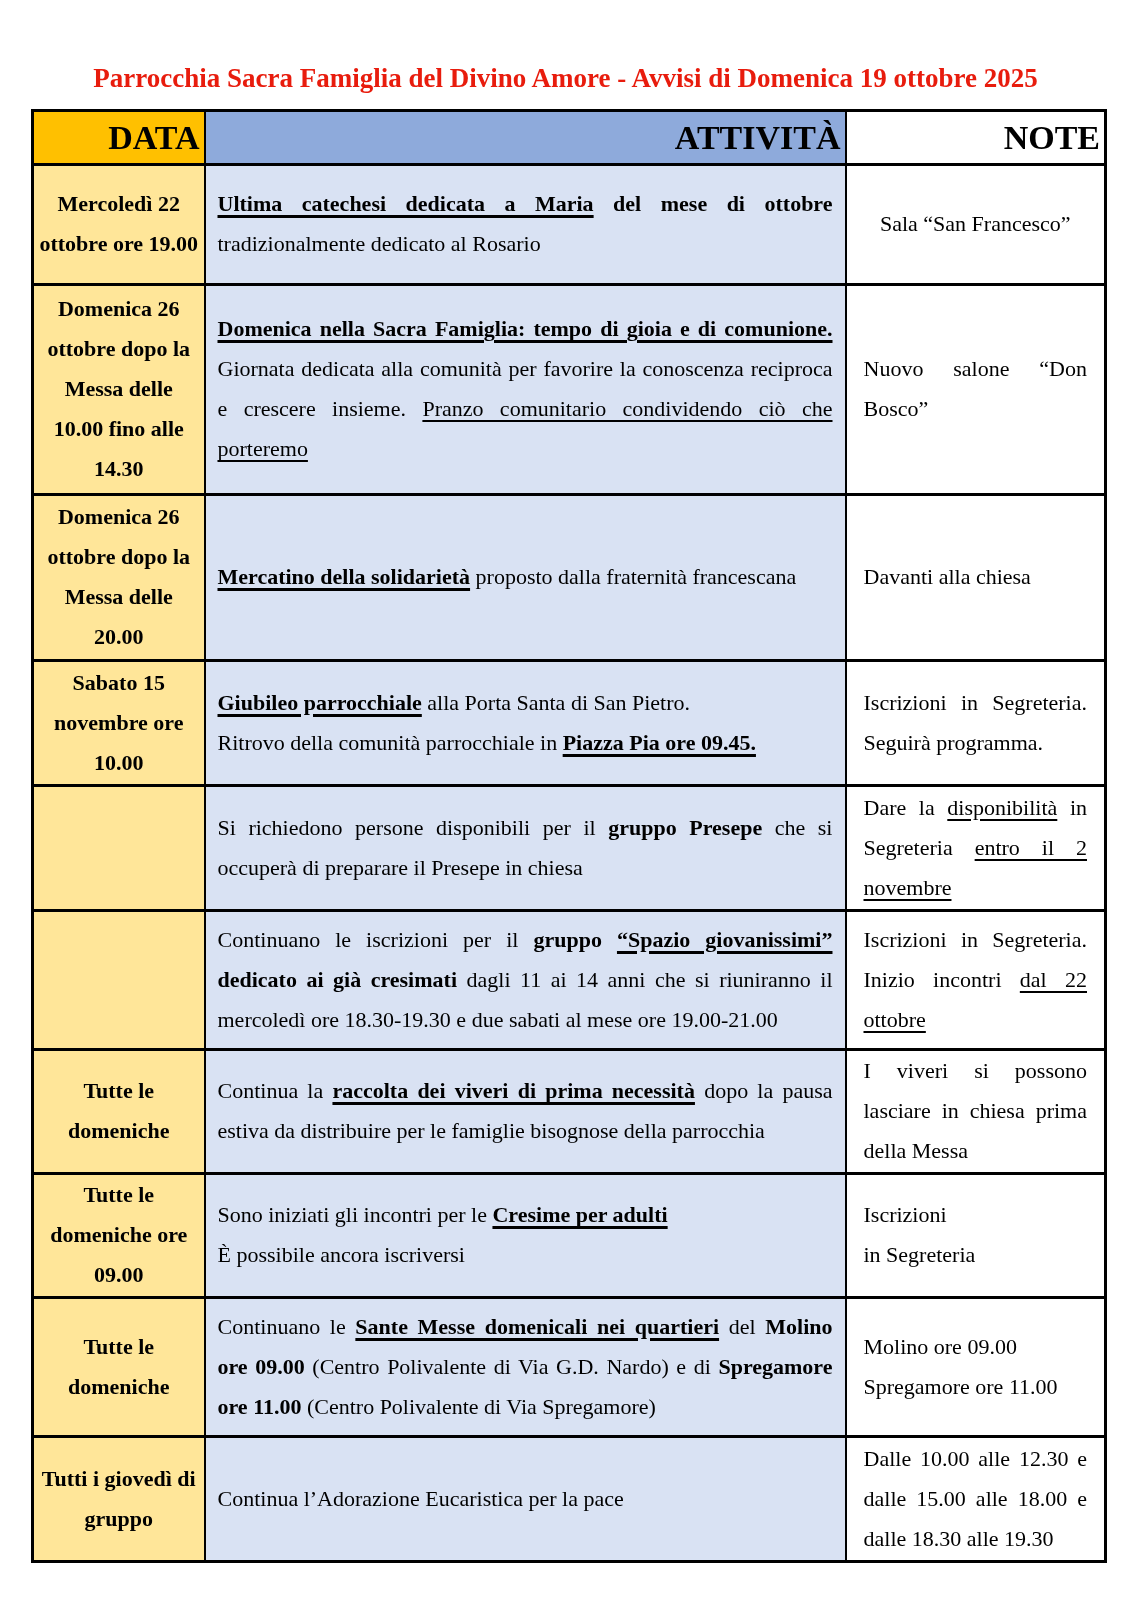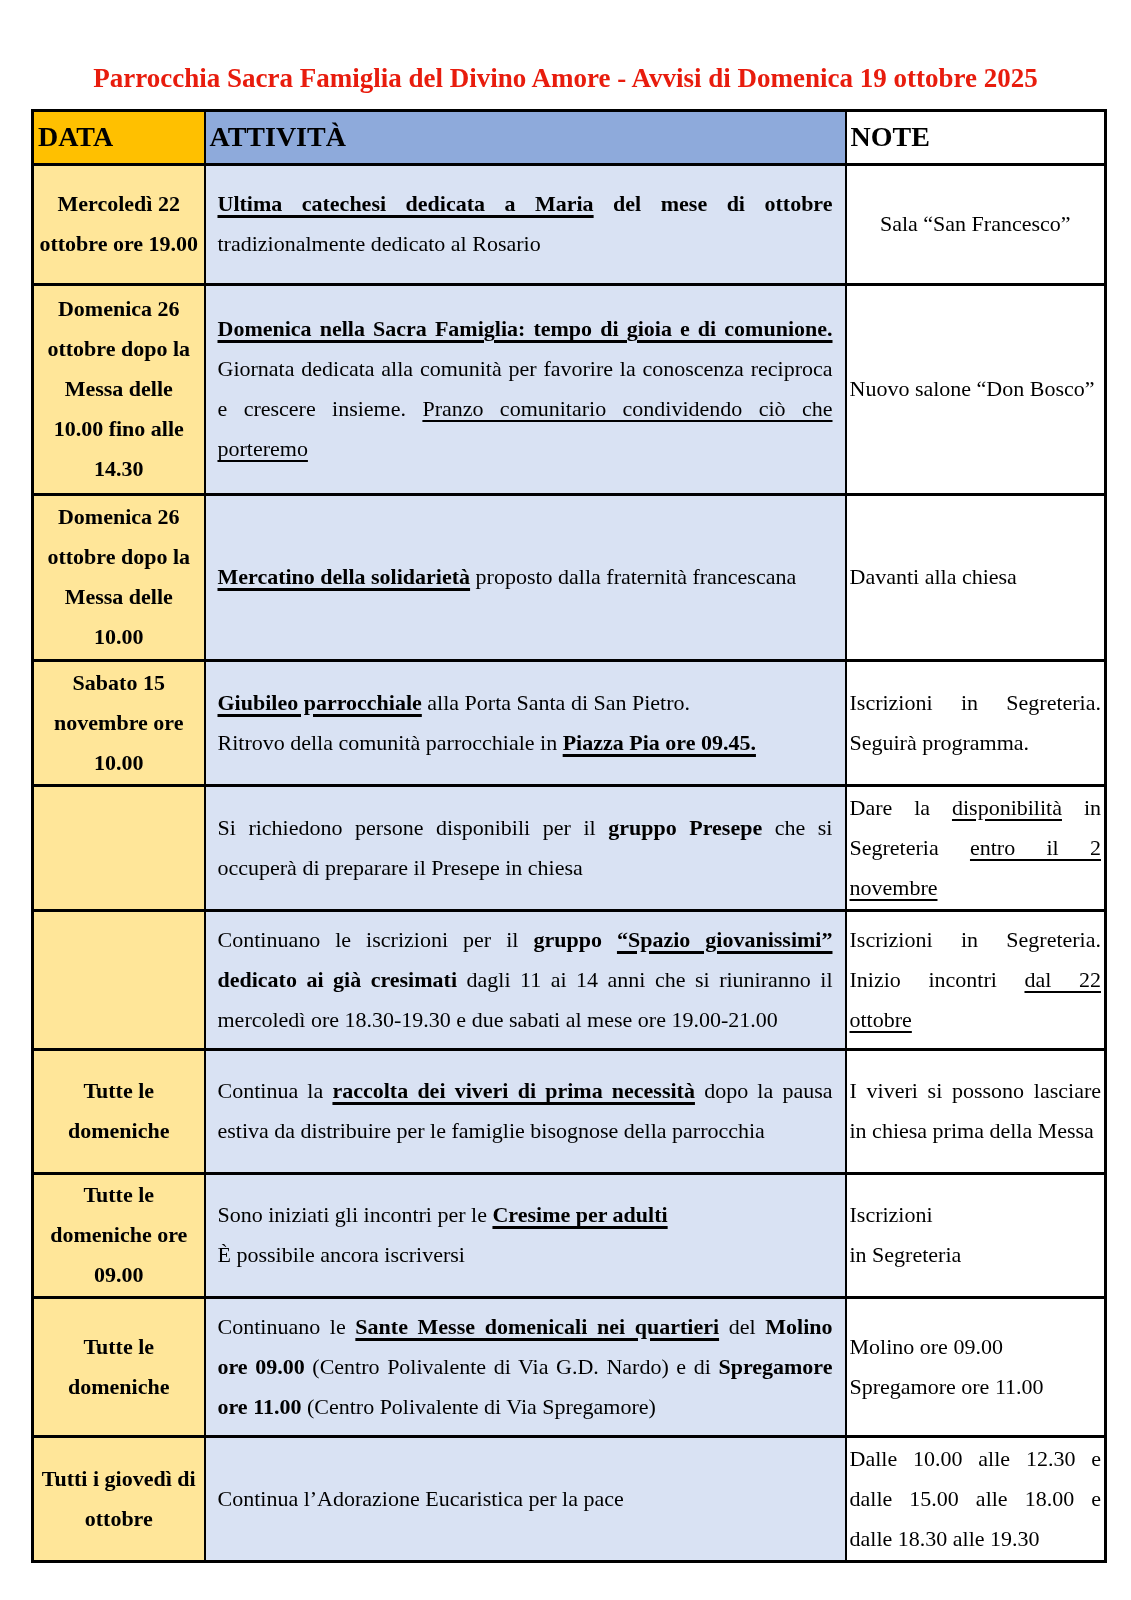--- a/index.html
+++ b/index.html
@@ -31,33 +31,33 @@
     border:3px solid var(--border-color);
   }
   th,td{
     border:2px solid var(--border-color);
     border-top-width:3px;border-bottom-width:3px;
     vertical-align:middle;
     overflow:hidden;
   }
   thead th{
     height:54px;padding:0 4px;
-    font-size:28px;font-weight:bold;text-align:left;
+    font-size:34px;font-weight:bold;text-align:right;
     line-height:1.1;
   }
   th.col-data{background:var(--header-data-bg);}
   th.col-att{background:var(--header-activity-bg);}
   th.col-note{background:var(--note-bg);margin-left:27px;}
   td{font-size:22px;line-height:40px;}
   td.date-cell{
     background:var(--date-bg);
     font-weight:bold;text-align:center;padding:0 4px;
   }
   td.activity-cell{background:var(--activity-bg);padding:8px 12px;}
-  td.note-cell{background:var(--note-bg);padding:0 3px;}
+  td.note-cell{background:var(--note-bg);padding:0 17px;}
   .align-left{text-align:left;}
   .align-center{text-align:center;}
   .align-justify{text-align:justify;}
   .b{font-weight:bold;}
   .u{text-decoration:underline;text-decoration-thickness:2px;text-underline-offset:4px;}
   .b.u{text-decoration-thickness:2.5px;}
   #rows tr:nth-child(1) td{height:120px;}
   #rows tr:nth-child(2) td{height:210px;}
   #rows tr:nth-child(3) td{height:166px;}
   #rows tr:nth-child(4) td{height:125px;}
@@ -92,21 +92,21 @@
           <td class="date-cell">Mercoledì 22 ottobre ore 19.00</td>
           <td class="activity-cell align-justify"><span class="b u">Ultima catechesi dedicata a Maria</span><span class="b"> del mese di ottobre </span><span>tradizionalmente dedicato al Rosario</span></td>
           <td class="note-cell align-center"><span>Sala “San Francesco”</span></td>
         </tr>
         <tr>
           <td class="date-cell">Domenica 26 ottobre dopo la Messa delle 10.00 fino alle 14.30</td>
           <td class="activity-cell align-justify"><span class="b u">Domenica nella Sacra Famiglia: tempo di gioia e di comunione.</span><span> Giornata dedicata alla comunità per favorire la conoscenza reciproca e crescere insieme. </span><span class="u">Pranzo comunitario condividendo ciò che porteremo</span></td>
           <td class="note-cell align-justify"><span>Nuovo salone “Don Bosco”</span></td>
         </tr>
         <tr>
-          <td class="date-cell">Domenica 26 ottobre dopo la Messa delle 10.00</td>
+          <td class="date-cell">Domenica 26 ottobre dopo la Messa delle 20.00</td>
           <td class="activity-cell align-justify"><span class="b u">Mercatino della solidarietà</span><span> proposto dalla fraternità francescana</span></td>
           <td class="note-cell align-left"><span>Davanti alla chiesa</span></td>
         </tr>
         <tr>
           <td class="date-cell">Sabato 15 novembre ore 10.00</td>
           <td class="activity-cell align-justify"><span class="b u">Giubileo parrocchiale</span><span> alla Porta Santa di San Pietro.</span><br><span>Ritrovo della comunità parrocchiale in </span><span class="b u">Piazza Pia ore 09.45.</span></td>
           <td class="note-cell align-justify"><span>Iscrizioni in Segreteria. Seguirà programma.</span></td>
         </tr>
         <tr>
           <td class="date-cell"></td>
@@ -127,19 +127,19 @@
           <td class="date-cell">Tutte le domeniche ore 09.00</td>
           <td class="activity-cell align-justify"><span>Sono iniziati gli incontri per le </span><span class="b u">Cresime per adulti</span><br><span>È possibile ancora iscriversi</span></td>
           <td class="note-cell align-left"><span>Iscrizioni</span><br><span>in Segreteria</span></td>
         </tr>
         <tr>
           <td class="date-cell">Tutte le domeniche</td>
           <td class="activity-cell align-justify"><span>Continuano le </span><span class="b u">Sante Messe domenicali nei quartieri</span><span> del </span><span class="b">Molino ore 09.00</span><span> (Centro Polivalente di Via G.D. Nardo) e di </span><span class="b">Spregamore ore 11.00</span><span> (Centro Polivalente di Via Spregamore)</span></td>
           <td class="note-cell align-left"><span>Molino ore 09.00</span><br><span>Spregamore ore 11.00</span></td>
         </tr>
         <tr>
-          <td class="date-cell">Tutti i giovedì di ottobre</td>
+          <td class="date-cell">Tutti i giovedì di gruppo</td>
           <td class="activity-cell align-justify"><span>Continua l’Adorazione Eucaristica per la pace</span></td>
           <td class="note-cell align-justify"><span>Dalle 10.00 alle 12.30 e dalle 15.00 alle 18.00 e dalle 18.30 alle 19.30</span></td>
         </tr>
       </tbody>
   </table>
 </div>
 
 </body></html>

